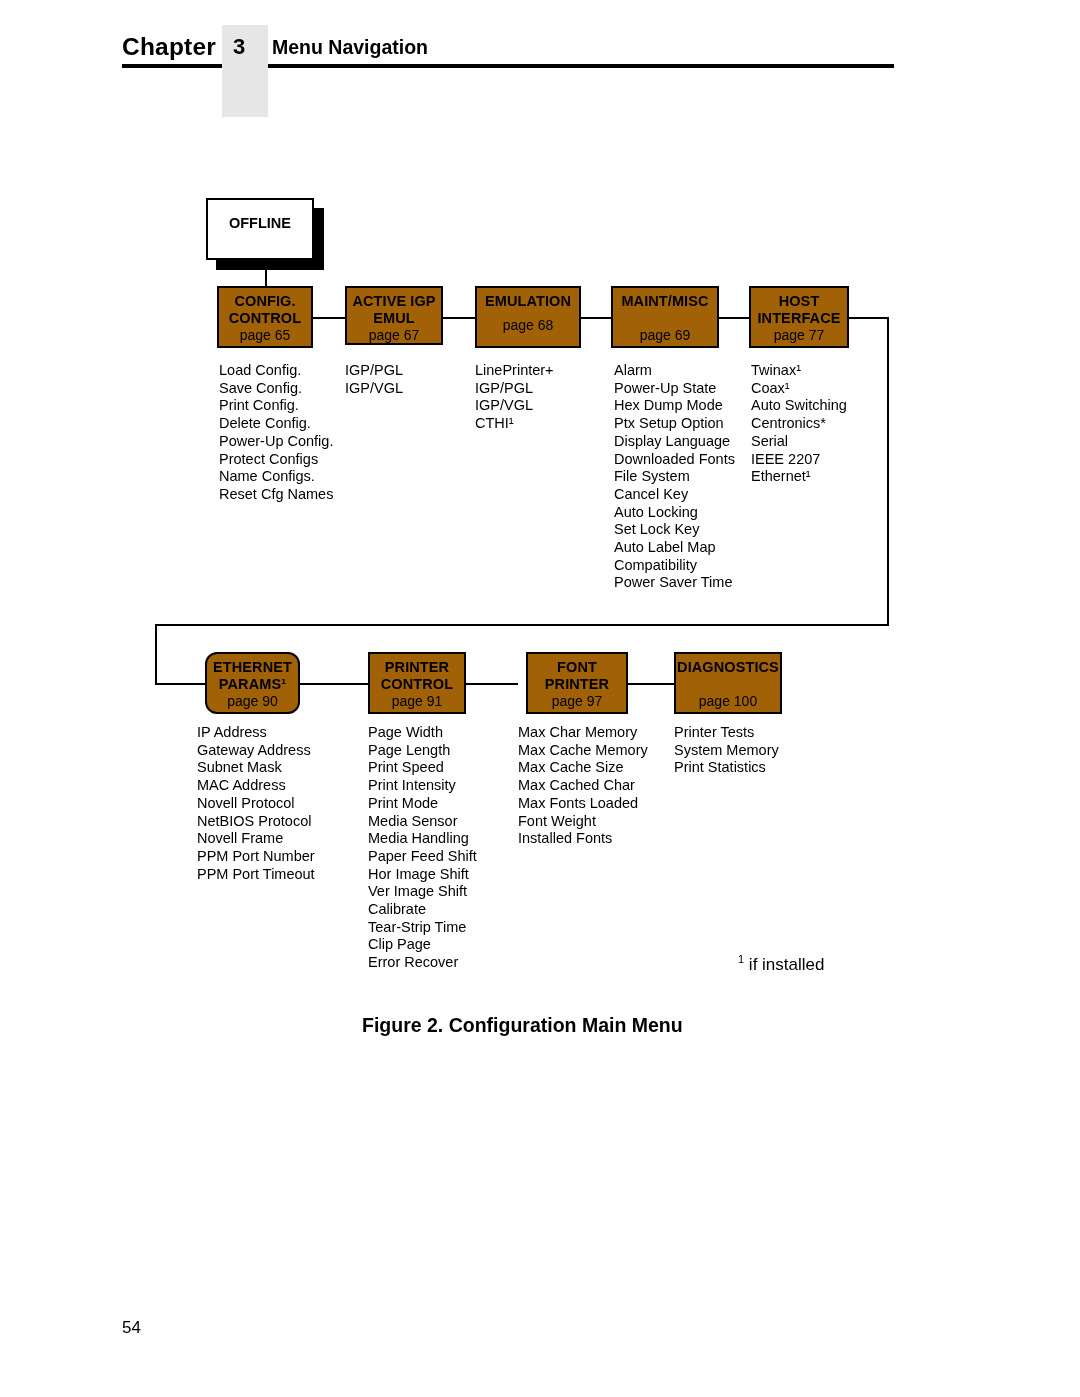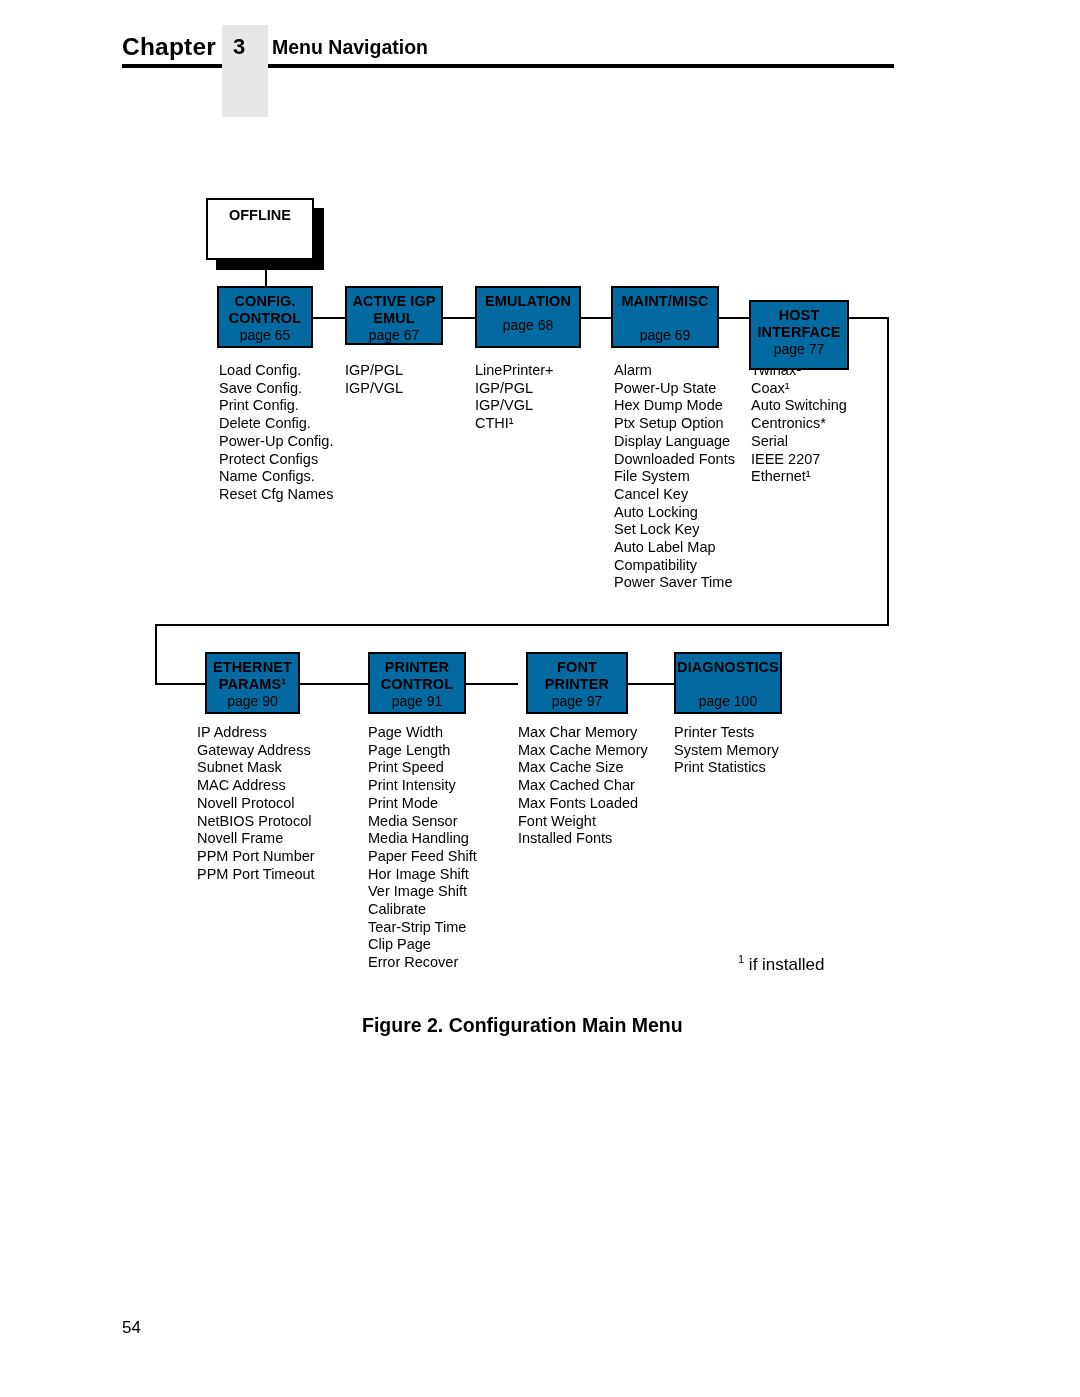--- a/index.html
+++ b/index.html
@@ -71,21 +71,21 @@
     top: 0;
     width: 1080px;
     height: 1397px;
   }
 
   
   .node-box {
     position: absolute;
     box-sizing: border-box;
     border: 2px solid #000;
-    background: #0369a1;
+    background: #a16207;
     text-align: center;
     z-index: 5;
   }
   .node-box .node-title {
     display: block;
     font-size: 14.5px;
     font-weight: bold;
     line-height: 17px;
     letter-spacing: 0.1px;
     margin-top: 5px;
@@ -125,21 +125,21 @@
     width: 108px;
     height: 62px;
     background: #000;
     z-index: 4;
   }
   #box-offline .node-title {
     display: block;
     text-align: center;
     font-size: 14.5px;
     font-weight: bold;
-    margin-top: 7px;
+    margin-top: 15px;
   }
 
   
   .conn {
     position: absolute;
     background: #000;
     z-index: 2;
   }
   .conn-h { height: 2px; }
   .conn-v { width: 2px; }
@@ -232,21 +232,21 @@
   <div class="node-box" style="left:475px; top:286px; width:106px; height:62px;">
     <span class="node-title">EMULATION</span>
     <span class="node-page" style="margin-top:7px;">page 68</span>
   </div>
 
   <div class="node-box" style="left:611px; top:286px; width:108px; height:62px;">
     <span class="node-title">MAINT/MISC</span>
     <span class="node-page" style="margin-top:17px;">page 69</span>
   </div>
 
-  <div class="node-box" style="left:749px; top:300px; width:100px; height:70px;">
+  <div class="node-box" style="left:749px; top:286px; width:100px; height:62px;">
     <span class="node-title">HOST</span>
     <span class="node-title2">INTERFACE</span>
     <span class="node-page">page 77</span>
   </div>
 
   <div class="item-list" style="left:219px; top:362px;">
     <div class="item">Load Config.</div>
     <div class="item">Save Config.</div>
     <div class="item">Print Config.</div>
     <div class="item">Delete Config.</div>
@@ -287,21 +287,21 @@
   <div class="item-list" style="left:751px; top:362px;">
     <div class="item">Twinax¹</div>
     <div class="item">Coax¹</div>
     <div class="item">Auto Switching</div>
     <div class="item">Centronics*</div>
     <div class="item">Serial</div>
     <div class="item">IEEE 2207</div>
     <div class="item">Ethernet¹</div>
   </div>
 
-  <div class="node-box" style="left:205px; top:652px; width:95px; height:62px;">
+  <div class="node-box" style="left:205px; top:652px; width:95px; height:62px;border-radius:12px;">
     <span class="node-title">ETHERNET</span>
     <span class="node-title2">PARAMS¹</span>
     <span class="node-page">page 90</span>
   </div>
 
   <div class="node-box" style="left:368px; top:652px; width:98px; height:62px;">
     <span class="node-title">PRINTER</span>
     <span class="node-title2">CONTROL</span>
     <span class="node-page">page 91</span>
   </div>

